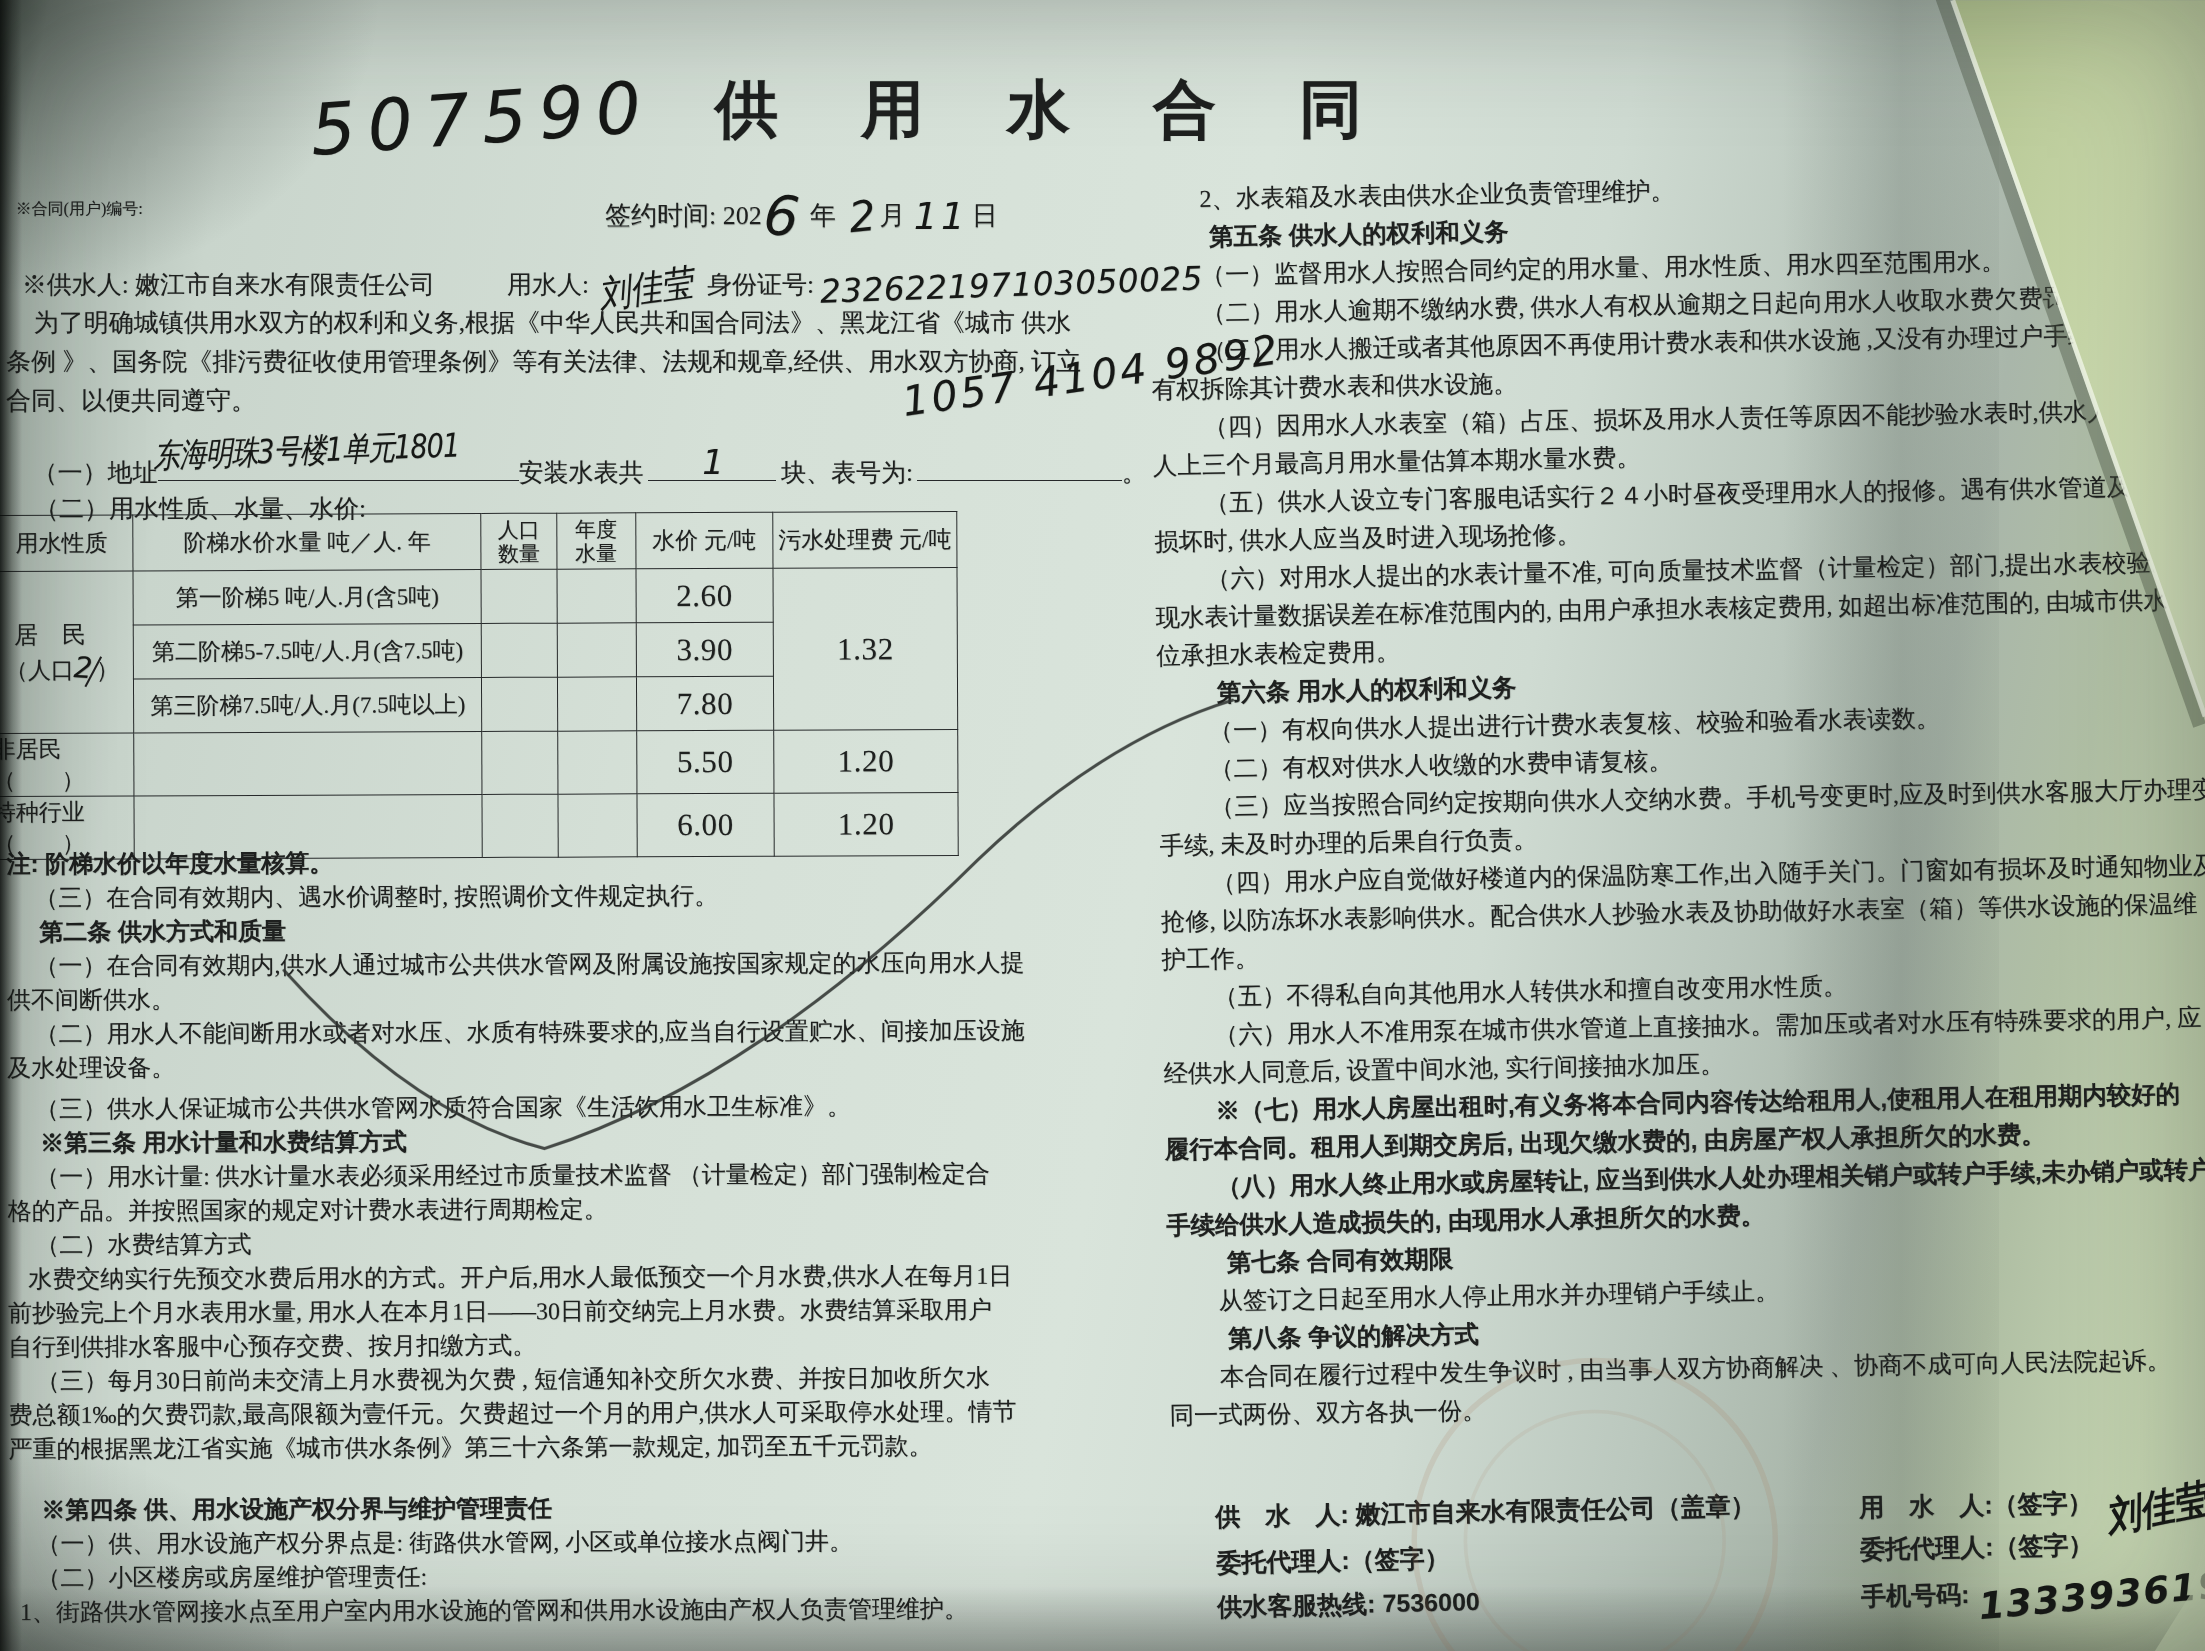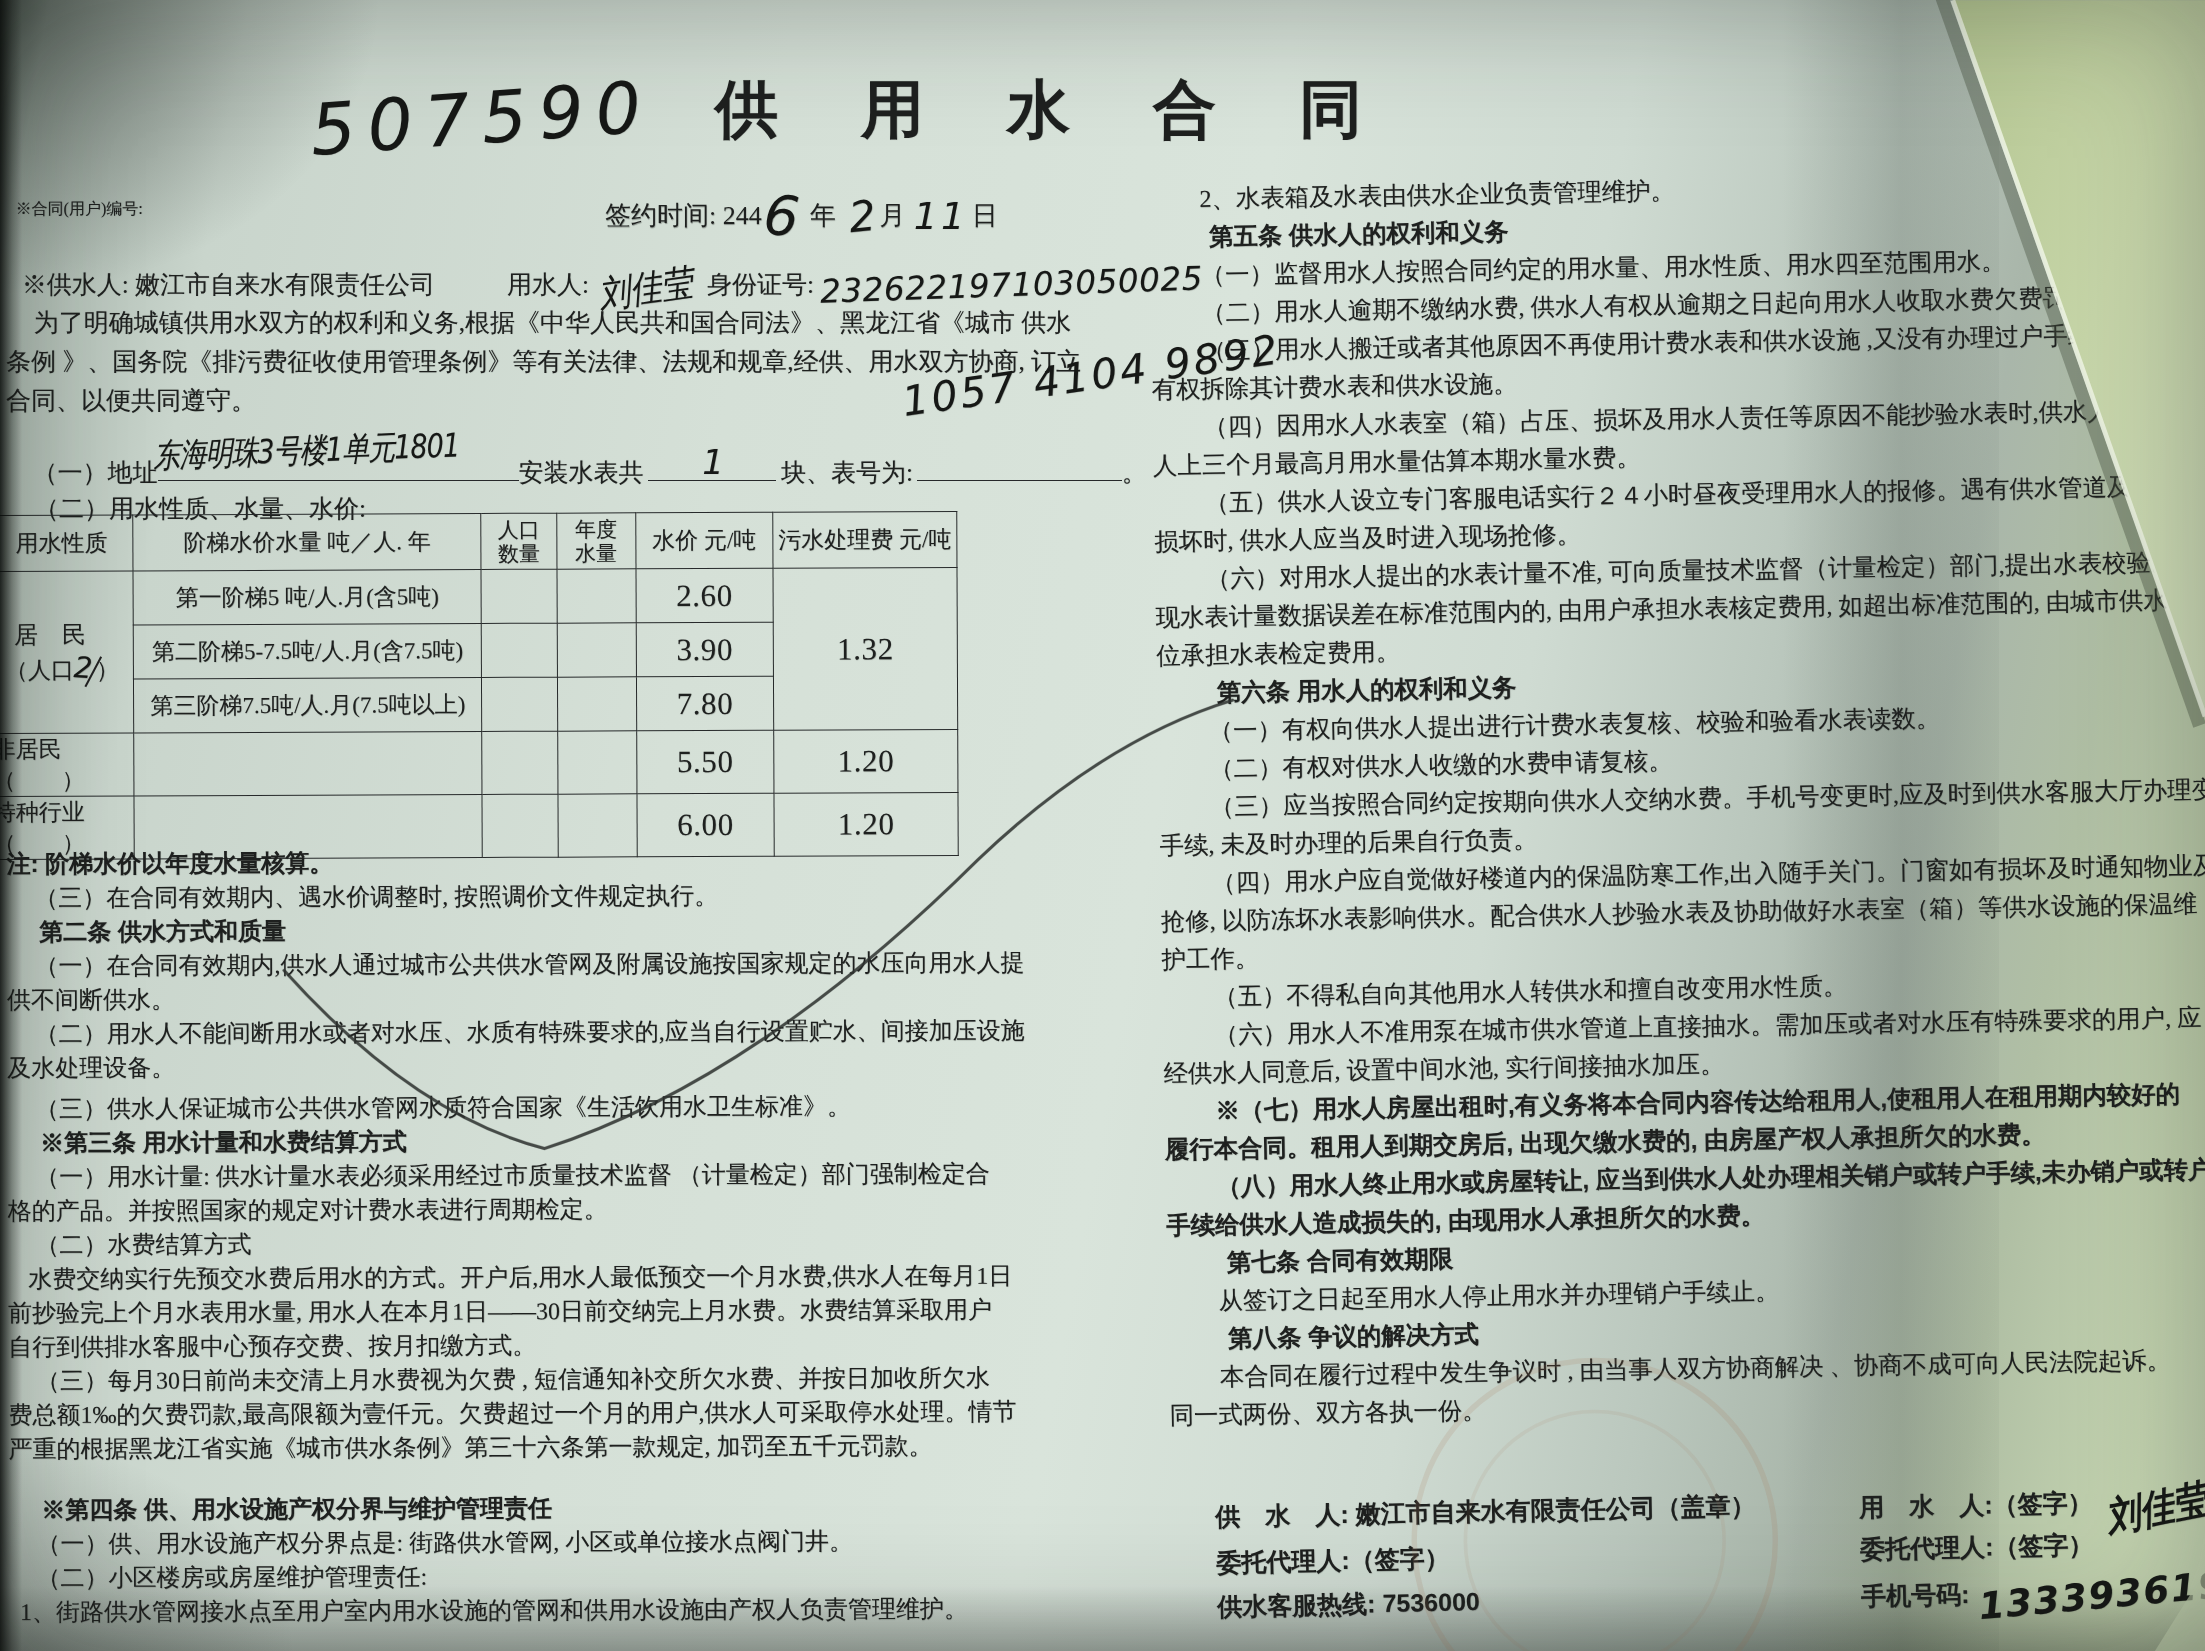--- a/index.html
+++ b/index.html
@@ -96,21 +96,21 @@
 <div class="photo">
 
   <div class="curlshadow"></div>
 
   <div class="textlayer">
 
     <div class="L serial hw">507590</div>
     <div class="L title">供用水合同</div>
     <div class="L cno">※合同(用户)编号:</div>
     <div class="L signtime">
-      <span>签约时间: 244</span><span class="hw y">6</span><span>年</span><span class="hw m">2</span><span>月</span><span class="hw d">11</span><span>日</span>
+      <span>签约时间: 202</span><span class="hw y">6</span><span>年</span><span class="hw m">2</span><span>月</span><span class="hw d">11</span><span>日</span>
     </div>
 
     <div class="L parties line">
       <span>※供水人: 嫩江市自来水有限责任公司</span><span class="gap"></span><span>用水人:</span><span class="hw name">刘佳莹</span><span>身份证号:</span><span class="hw idnum">232622197103050025</span>
     </div>
 
     <div class="L intro">
       <div class="line ind">为了明确城镇供用水双方的权利和义务,根据《中华人民共和国合同法》、黑龙江省《城市 供水</div>
       <div class="line clip">条例 》、国务院《排污费征收使用管理条例》等有关法律、法规和规章,经供、用水双方协商, 订立</div>
       <div class="line clip">合同、以便共同遵守。</div>

